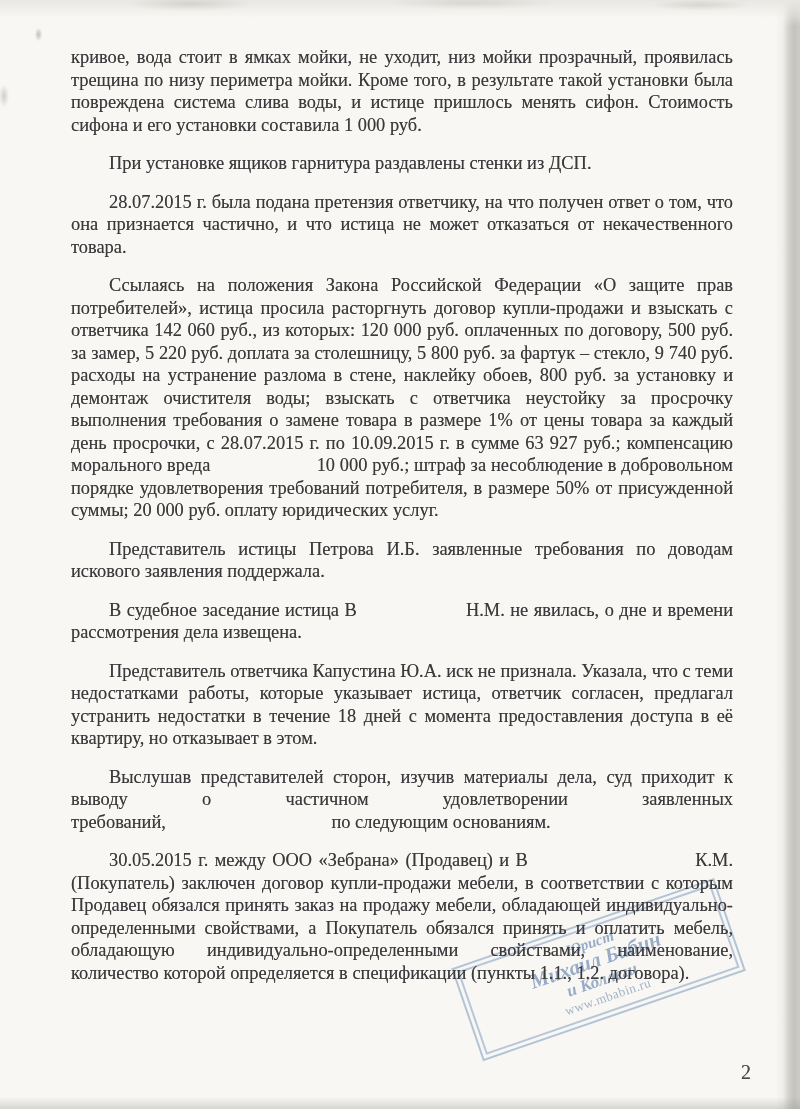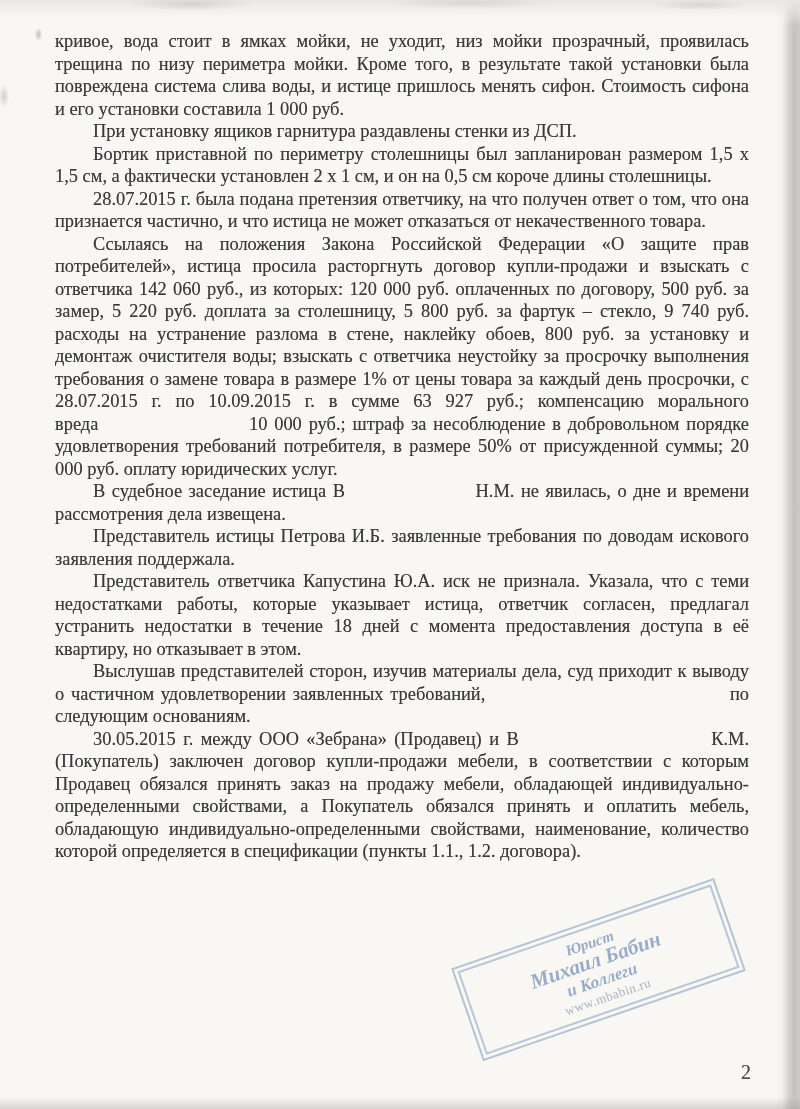--- a/index.html
+++ b/index.html
@@ -18,21 +18,21 @@
     left: 55px;
     top: 30px;
     width: 694px;
     z-index: 1;
     color: #3a393b;
     font-size: 18.4px;
     line-height: 22.5px;
     text-align: justify;
     text-shadow: 0 0 0.6px rgba(58,57,59,0.55);
   }
-  .text-block p { margin: 0; text-indent: 38px; }
+  .text-block p { margin: 16px; text-indent: 38px; }
   .text-block p.cont { text-indent: 0; }
 
   
   .page-num {
     position: absolute;
     left: 741px;
     top: 1061px;
     z-index: 1;
     color: #48484a;
     font-size: 20px;
@@ -125,26 +125,25 @@
     <div class="stamp-inner">
       <div class="st-title">Юрист</div>
       <div class="st-name">Михаил Бабин</div>
       <div class="st-suffix">и Коллеги</div>
       <div class="st-site">www.mbabin.ru</div>
     </div>
   </div>
 
   <div class="text-block">
     <p class="cont">кривое, вода стоит в ямках мойки, не уходит, низ мойки прозрачный, проявилась трещина по низу периметра мойки. Кроме того, в результате такой установки была повреждена система слива воды, и истице пришлось менять сифон. Стоимость сифона и его установки составила 1 000 руб.</p>
-    <p>При установку ящиков гарнитура раздавлены стенки из ДСП.</p>
-    <p>Бортик приставной по периметру столешницы был запланирован размером 1,5 х 1,5 см, а фактически установлен 2 х 1 см, и он на 0,5 см короче длины столешницы.</p>
+    <p>При установке ящиков гарнитура раздавлены стенки из ДСП.</p>
     <p>28.07.2015 г. была подана претензия ответчику, на что получен ответ о том, что она признается частично, и что истица не может отказаться от некачественного товара.</p>
     <p>Ссылаясь на положения Закона Российской Федерации «О защите прав потребителей», истица просила расторгнуть договор купли-продажи и взыскать с ответчика 142 060 руб., из которых: 120 000 руб. оплаченных по договору, 500 руб. за замер, 5 220 руб. доплата за столешницу, 5 800 руб. за фартук – стекло, 9 740 руб. расходы на устранение разлома в стене, наклейку обоев, 800 руб. за установку и демонтаж очистителя воды; взыскать с ответчика неустойку за просрочку выполнения требования о замене товара в размере 1% от цены товара за каждый день просрочки,  с 28.07.2015 г. по 10.09.2015 г. в сумме 63 927 руб.; компенсацию морального вреда&nbsp;&nbsp;&nbsp;&nbsp;&nbsp;&nbsp;&nbsp;&nbsp;&nbsp;&nbsp;&nbsp;&nbsp;&nbsp;&nbsp;&nbsp;&nbsp;&nbsp;&nbsp;&nbsp;&nbsp;&nbsp;&nbsp;10 000 руб.;  штраф за несоблюдение в добровольном порядке удовлетворения требований потребителя, в размере 50% от присужденной суммы;  20 000 руб. оплату юридических услуг.</p>
+    <p>Представитель истицы Петрова И.Б. заявленные требования по доводам искового заявления поддержала.</p>
     <p>В судебное заседание истица В&nbsp;&nbsp;&nbsp;&nbsp;&nbsp;&nbsp;&nbsp;&nbsp;&nbsp;&nbsp;&nbsp;&nbsp;&nbsp;&nbsp;&nbsp;&nbsp;&nbsp;&nbsp;&nbsp;&nbsp;Н.М. не явилась, о дне и времени рассмотрения дела извещена.</p>
-    <p>Представитель истицы Петрова И.Б. заявленные требования по доводам искового заявления поддержала.</p>
     <p>Представитель ответчика Капустина Ю.А.  иск не признала. Указала, что с теми недостатками работы, которые указывает истица, ответчик согласен, предлагал устранить недостатки в течение 18 дней с момента предоставления доступа в её квартиру, но отказывает в этом.</p>
     <p>Выслушав представителей сторон, изучив материалы дела, суд приходит к выводу о частичном удовлетворении заявленных требований,&nbsp;&nbsp;&nbsp;&nbsp;&nbsp;&nbsp;&nbsp;&nbsp;&nbsp;&nbsp;&nbsp;&nbsp;&nbsp;&nbsp;&nbsp;&nbsp;&nbsp;&nbsp;&nbsp;&nbsp;&nbsp;&nbsp;&nbsp;&nbsp;&nbsp;&nbsp;&nbsp;&nbsp;&nbsp;&nbsp;&nbsp;&nbsp;&nbsp;&nbsp;&nbsp;&nbsp;по следующим основаниям.</p>
     <p>30.05.2015 г. между ООО «Зебрана» (Продавец) и В&nbsp;&nbsp;&nbsp;&nbsp;&nbsp;&nbsp;&nbsp;&nbsp;&nbsp;&nbsp;&nbsp;&nbsp;&nbsp;&nbsp;&nbsp;&nbsp;&nbsp;&nbsp;&nbsp;&nbsp;&nbsp;&nbsp;&nbsp;&nbsp;&nbsp;&nbsp;К.М. (Покупатель) заключен договор купли-продажи мебели, в соответствии с которым  Продавец обязался принять заказ на продажу мебели, обладающей индивидуально-определенными свойствами, а Покупатель обязался принять и оплатить мебель, обладающую индивидуально-определенными свойствами, наименование, количество которой определяется в спецификации (пункты 1.1., 1.2. договора).</p>
   </div>
 
   <div class="page-num">2</div>
 
   <div class="artifact edge-right"></div>
   <div class="artifact edge-right-topfade"></div>
   <div class="artifact edge-top"></div>

